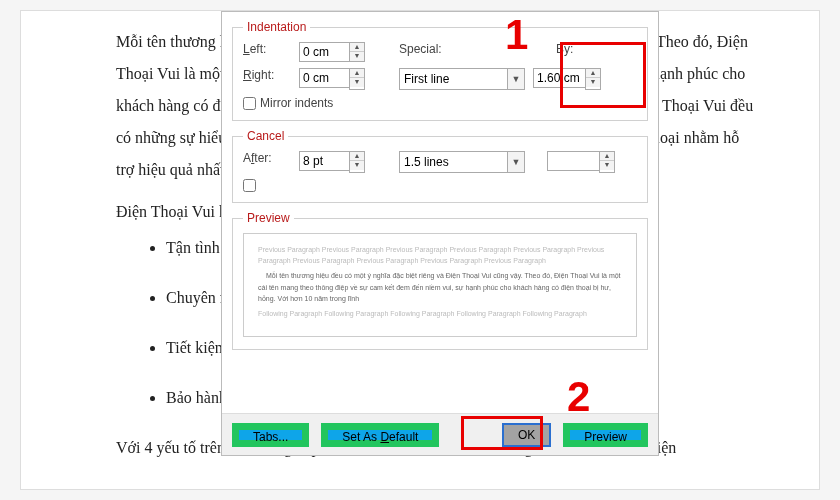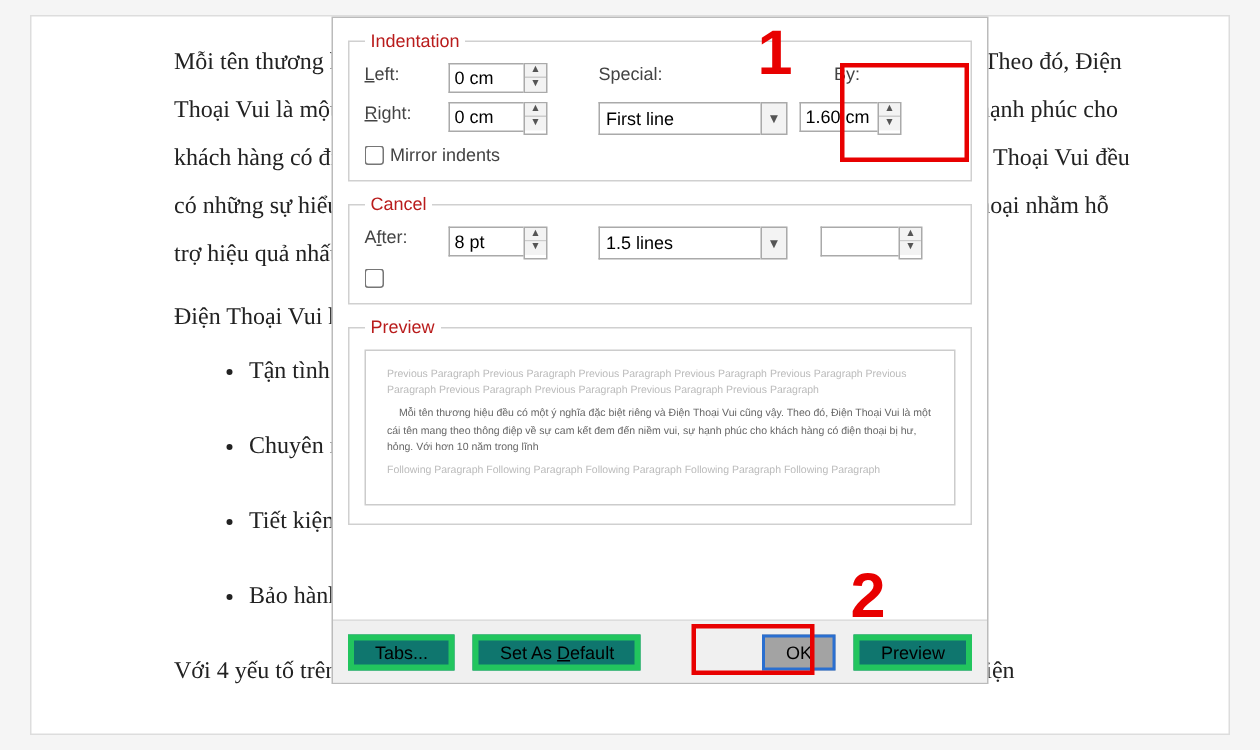--- a/index.html
+++ b/index.html
@@ -103,22 +103,22 @@
     left: 0; right: 0; bottom: 0;
     height: 42px;
     background: #f0f0f0;
     border-top: 1px solid #ddd;
     display: flex; align-items: center;
     padding: 0 10px; gap: 12px;
   }
   .buttons .spacer { flex: 1; }
   .buttons button {
     height: 24px; padding: 0 14px;
-    font-size: 12px; background: #0f766e;
-    border: 4px solid #22c55e; cursor: pointer;
+    font-size: 12px; background: #0ea5e9;
+    border: 7px solid #22c55e; cursor: pointer;
   }
   .buttons button.ok { border: 2px solid #2a6fd0; background: #a3a3a3; }
 
   
   .callout {
     position: absolute;
     border: 3px solid #e80000;
     pointer-events: none;
   }
   .callnum {

